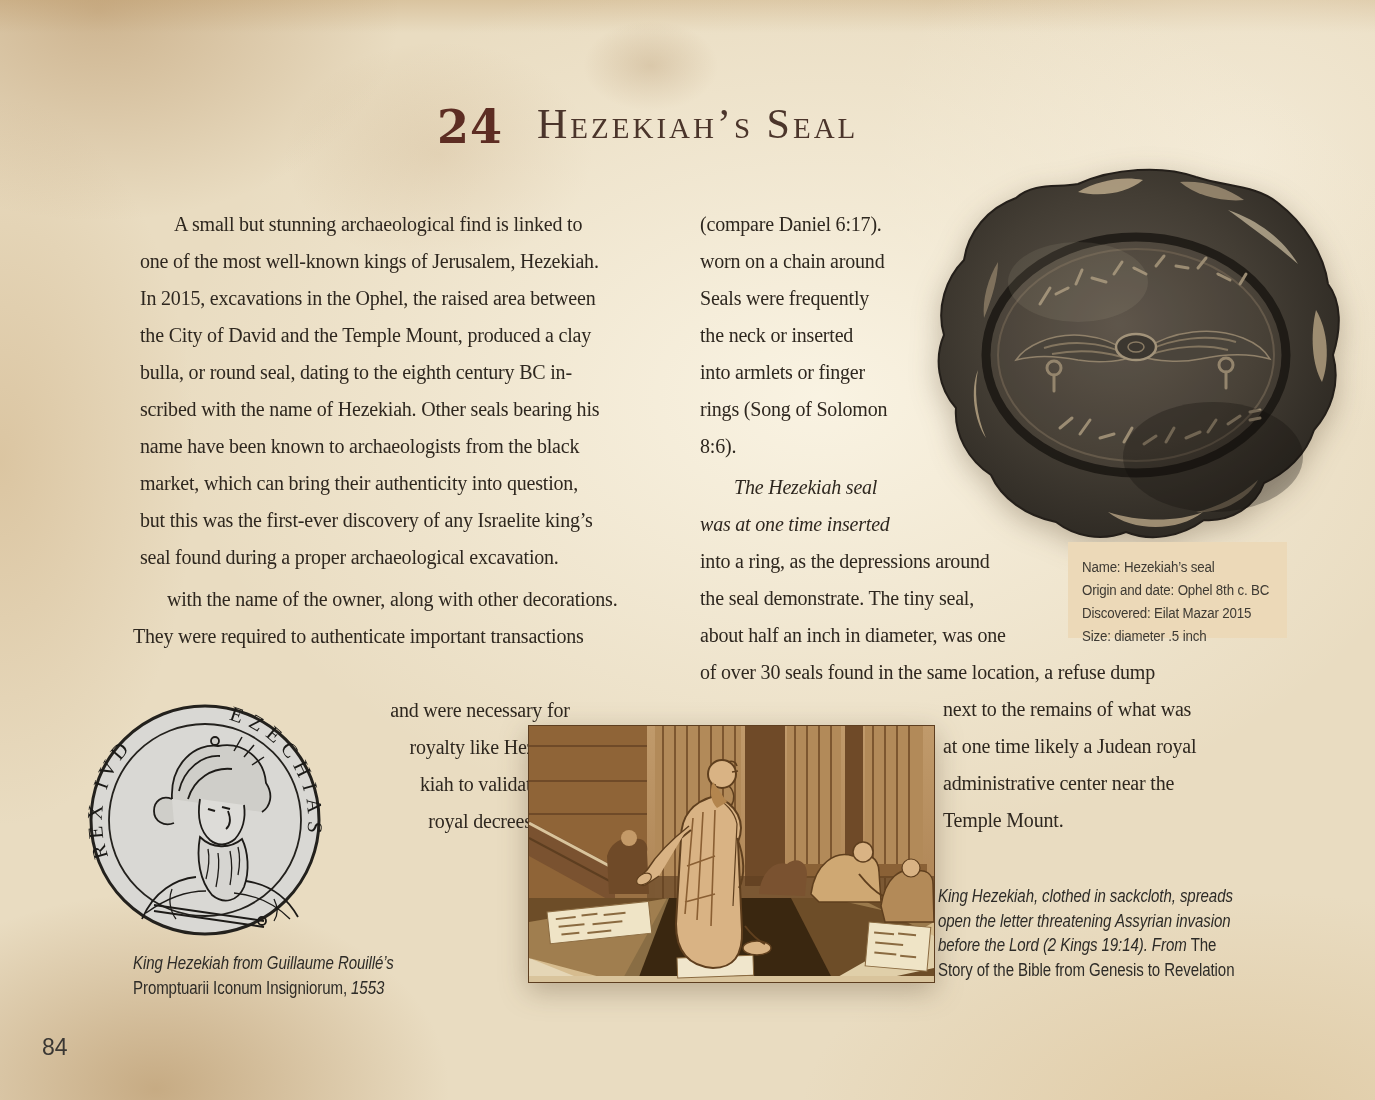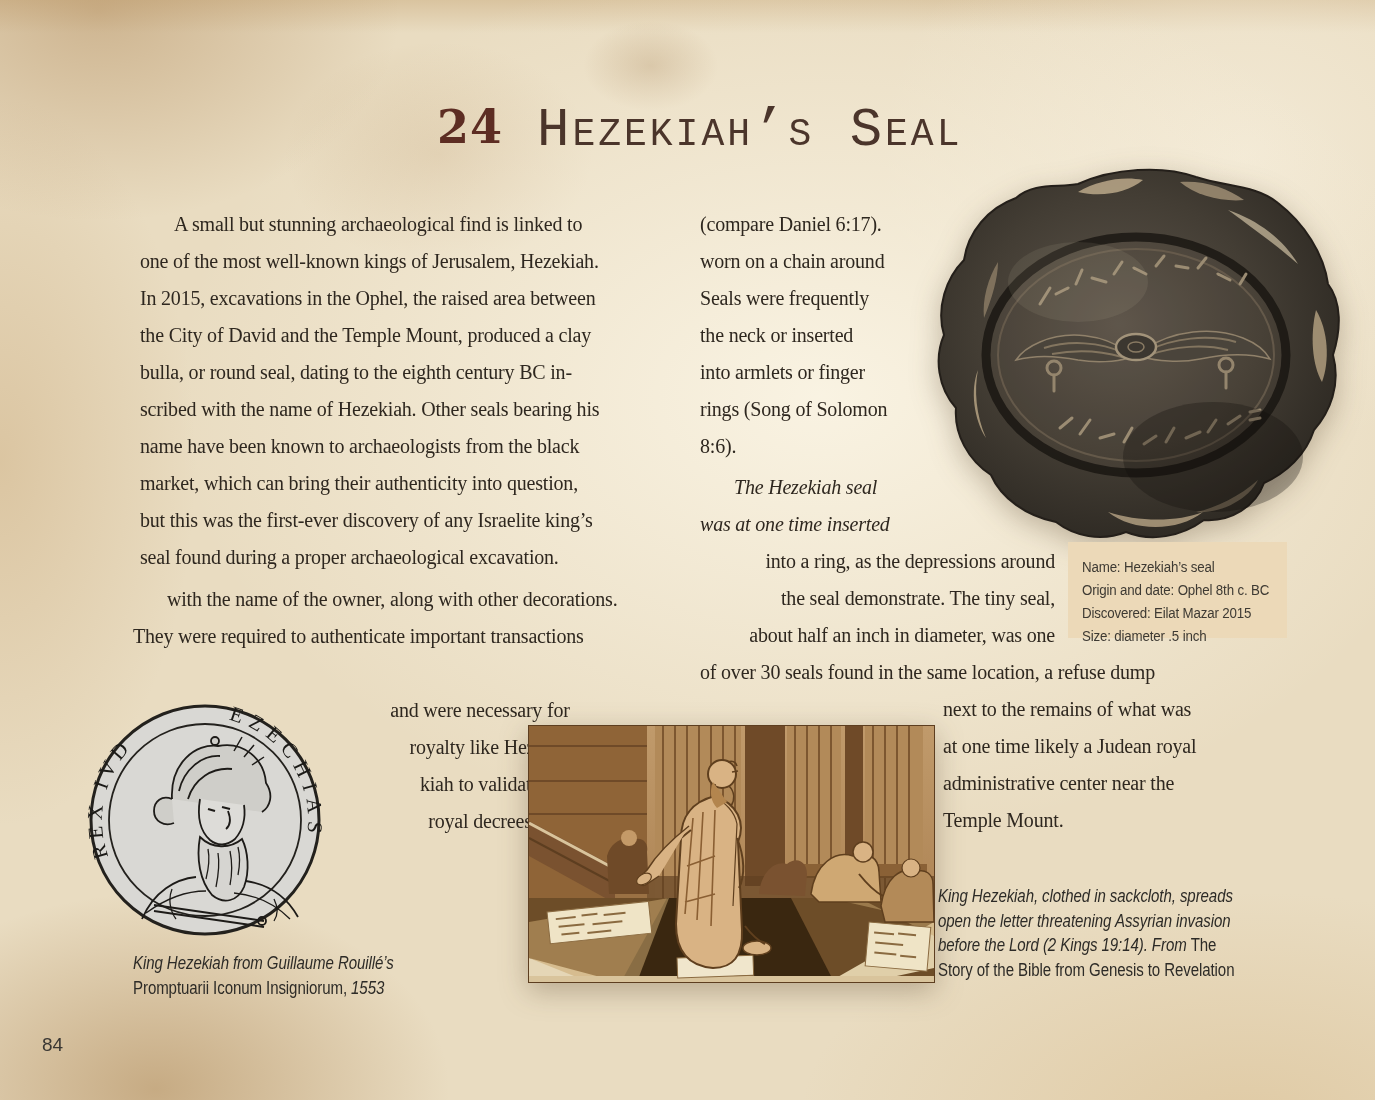--- a/index.html
+++ b/index.html
@@ -15,34 +15,34 @@
       radial-gradient(220px 160px at 31% 14%, rgba(176,136,86,.22), rgba(176,136,86,0) 70%),
       radial-gradient(90px 60px at 46% 6%, rgba(150,108,58,.28), rgba(150,108,58,0) 75%),
       linear-gradient(rgba(198,166,118,.45), rgba(198,166,118,0) 3%),
       #e9dcc1;
     font-family:"Liberation Serif", serif;
     padding-left:40px;
   }
   .abs{position:absolute;}
   
   .chapnum{font-family:"DejaVu Serif", serif;font-weight:bold;font-size:46px;color:#5d2d23;letter-spacing:1px;}
-  .chaptitle{font-family:Liberation Mono, monospace;font-variant:small-caps;font-size:54px;color:#4b352b;letter-spacing:3px;}
+  .chaptitle{font-family:Liberation Serif, serif;font-variant:small-caps;font-size:42px;color:#4b352b;letter-spacing:3px;}
   
   .body-text{font-size:20px;letter-spacing:-0.2px;color:#2e271f;}
   .tline{white-space:nowrap;line-height:37px;height:37px;}
   .clines .tline{text-align:center;}
   .ind1 .tline:first-child{text-indent:34px;}
   
   .sans{font-family:"Liberation Sans", sans-serif;color:#35322c;}
   .cond{transform:scaleX(.86);transform-origin:0 0;}
   .infobox{background:#ecd9b8;box-sizing:border-box;padding:13px 10px 10px 14px;}
   .infobox .tline{white-space:nowrap;line-height:23px;height:23px;font-size:15.5px;letter-spacing:-0.2px;color:#3e3a33;}
   .caption{font-size:17.5px;line-height:24.5px;color:#2d2b27;letter-spacing:-0.1px;}
   .caption i{font-style:italic;}
-  .pagenum{font-size:19px;color:#3a3733;}
+  .pagenum{font-size:23px;color:#3a3733;}
   svg{display:block;}
   .imgshadow{filter:drop-shadow(0 8px 14px rgba(70,50,25,.30));}
   .engraving{border:1px solid #5d3e20;box-sizing:border-box;}
 </style>
 </head>
 <body>
 
 <div class="page">
 
   <div class="abs chapnum" style="left:437px;top:100px;">24</div>
@@ -77,21 +77,21 @@
       <div class="tline">Seals were frequently</div>
       <div class="tline">the neck or inserted</div>
       <div class="tline">into armlets or finger</div>
       <div class="tline">rings (Song of Solomon</div>
       <div class="tline">8:6).</div>
     </div>
   <div class="abs body-text ind1" style="left:700px;top:469px;width:262px;font-style:italic;">
       <div class="tline">The Hezekiah seal</div>
       <div class="tline">was at one time inserted</div>
     </div>
-  <div class="abs body-text" style="left:700px;top:543px;width:355px;text-align:right;">
+  <div class="abs body-text" style="left:700px;top:543px;width:355px;">
       <div class="tline">into a ring, as the depressions around</div>
       <div class="tline">the seal demonstrate. The tiny seal,</div>
       <div class="tline">about half an inch in diameter, was one</div>
     </div>
   <div class="abs body-text" style="left:700px;top:654px;width:575px;">
       <div class="tline">of over 30 seals found in the same location, a refuse dump</div>
     </div>
   <div class="abs body-text" style="left:943px;top:691px;width:305px;">
       <div class="tline">next to the remains of what was</div>
       <div class="tline">at one time likely a Judean royal</div>

